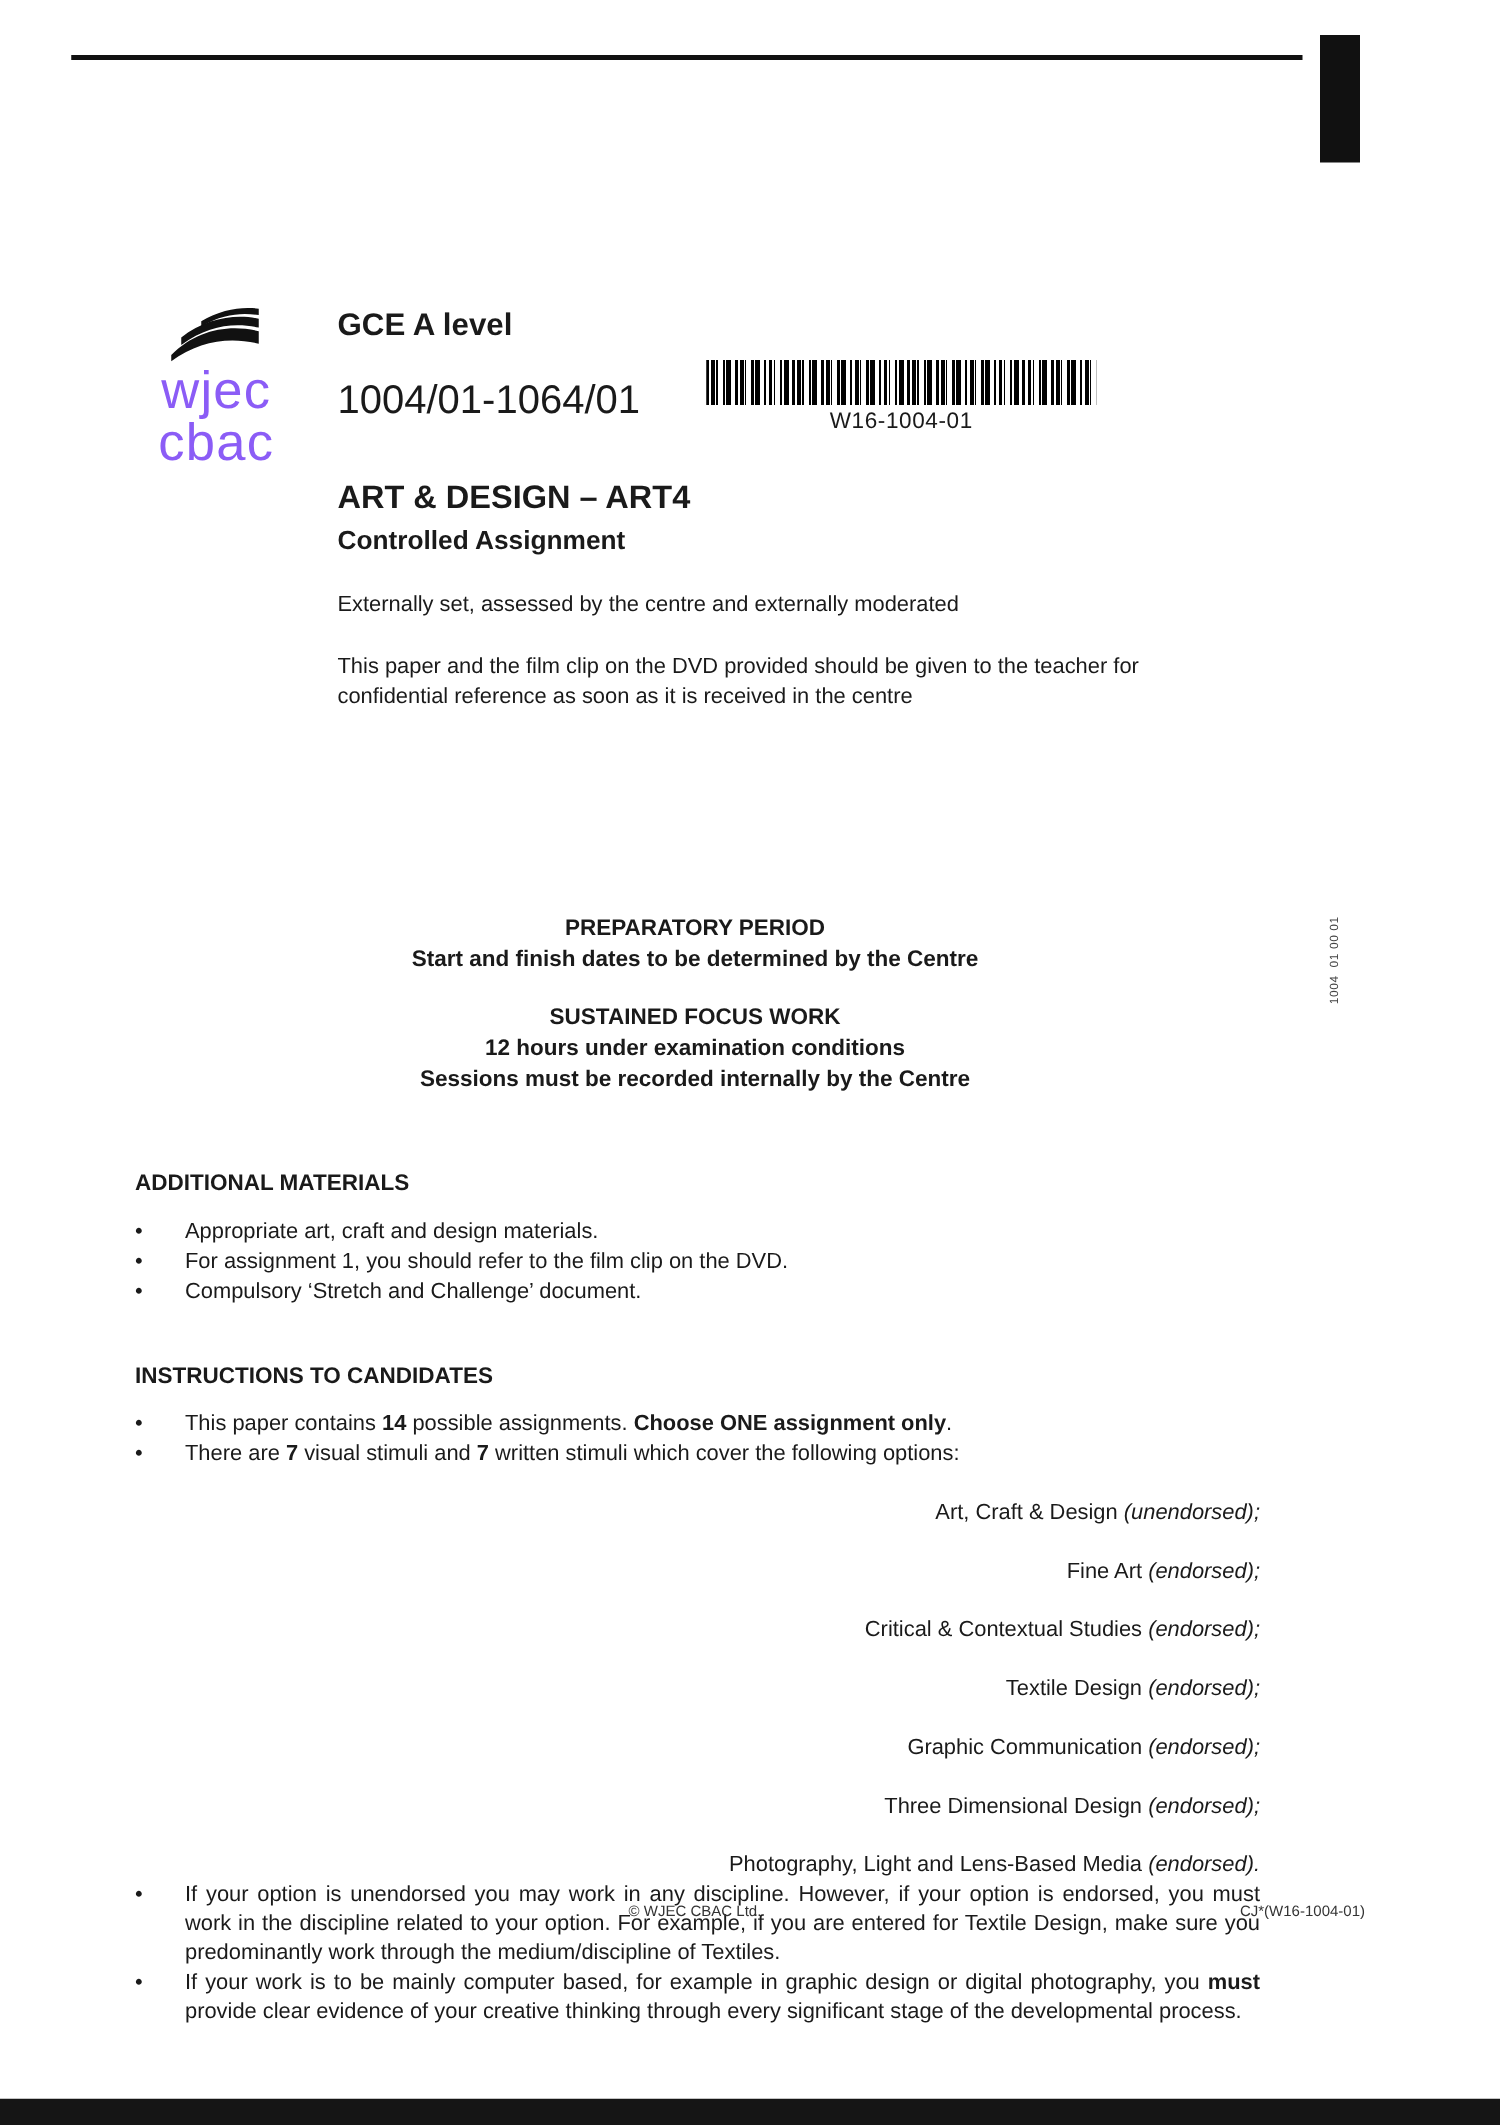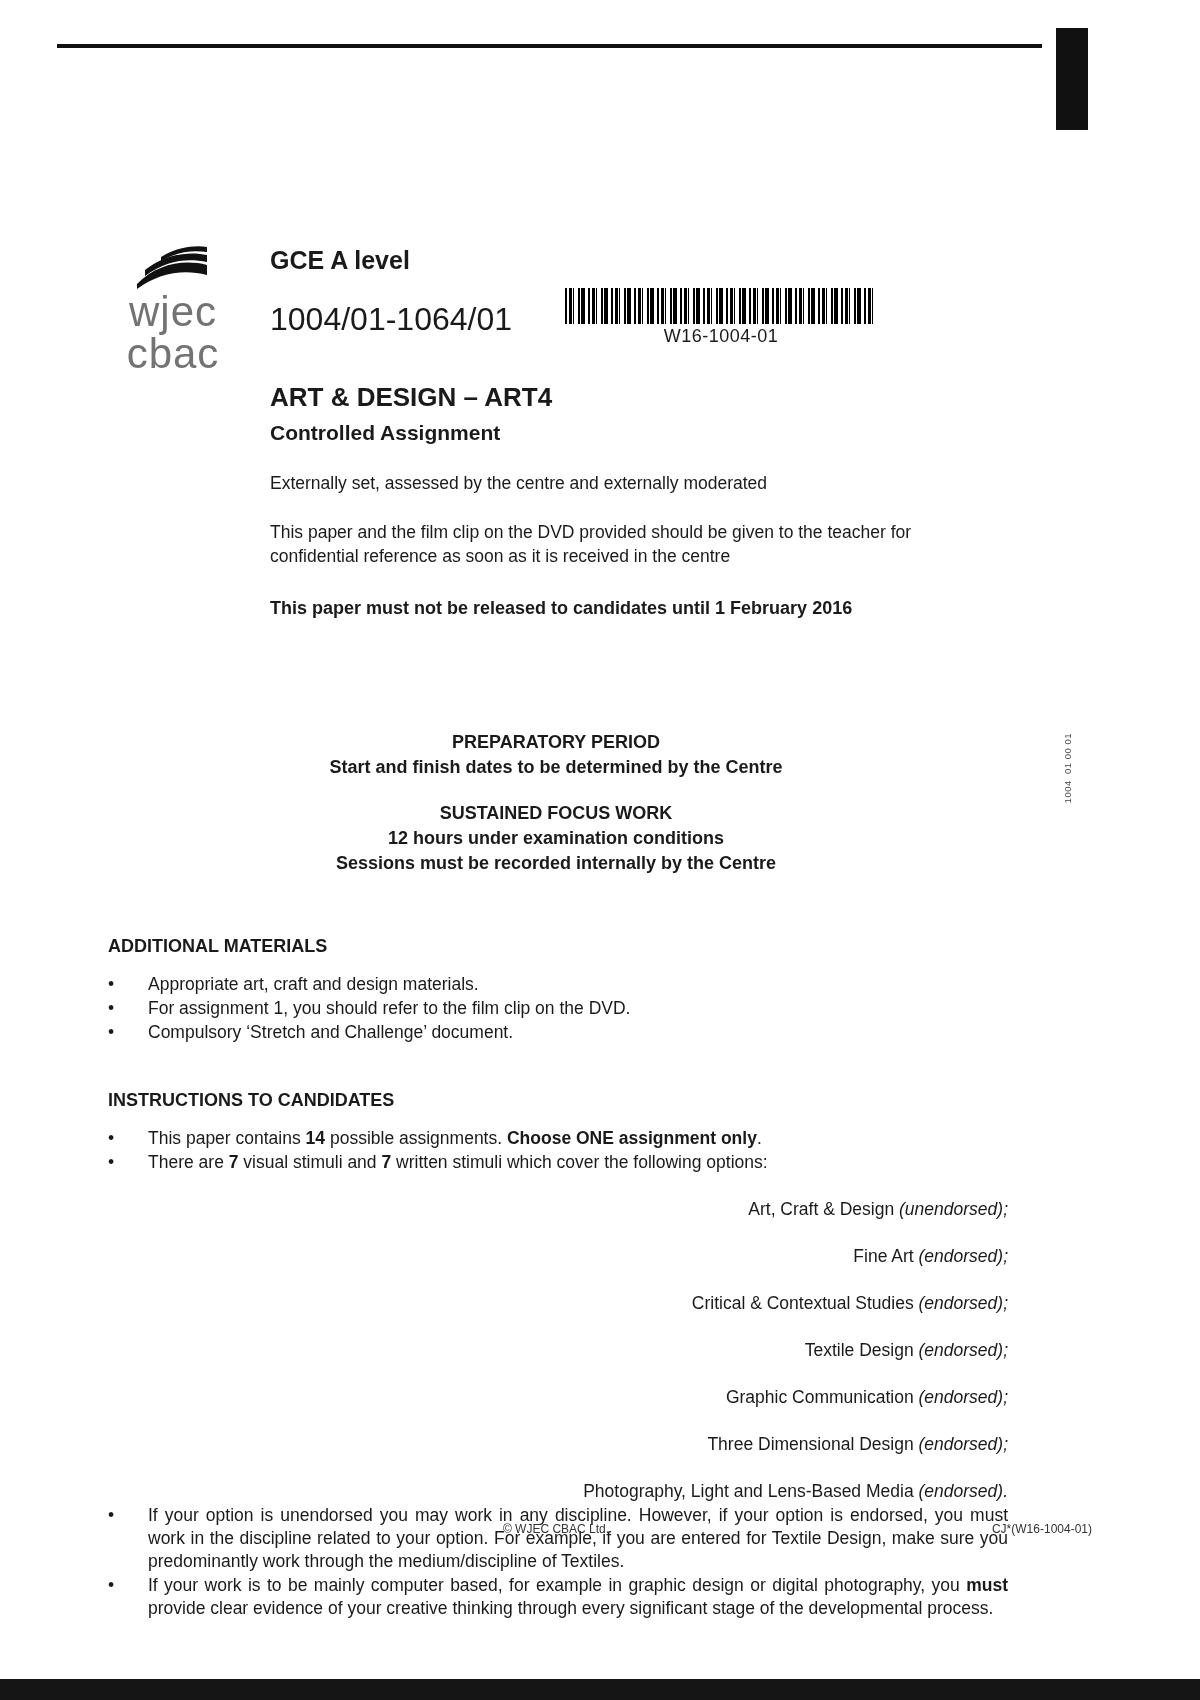--- a/index.html
+++ b/index.html
@@ -27,21 +27,21 @@
     width: 32px; height: 102px;
     background: #111;
   }
 
   
   .logo {
     position: absolute;
     left: 108px; top: 246px;
     width: 130px;
     text-align: center;
-    color: #737373;
+    color: #8b5cf6;
   }
   .logo-icon { display: block; margin: 0 auto 2px auto; width: 84px; height: 44px; }
   .logo-line1 { font-size: 42px; font-weight: normal; letter-spacing: 1px; line-height: 40px; }
   .logo-line2 { font-size: 42px; font-weight: normal; letter-spacing: 1px; line-height: 44px; }
 
   
   .header-text { position: absolute; left: 270px; top: 246px; width: 700px; }
   .qualification { font-size: 25px; font-weight: bold; }
   .paper-code { font-size: 32px; margin-top: 26px; }
   .paper-title { font-size: 26px; font-weight: bold; margin-top: 44px; }
@@ -138,21 +138,20 @@
     <div class="barcode-label">W16-1004-01</div>
   </div>
 
   <div class="header-text">
     <div class="qualification">GCE A level</div>
     <div class="paper-code">1004/01-1064/01</div>
     <div class="paper-title">ART &amp; DESIGN – ART4</div>
     <div class="paper-subtitle">Controlled Assignment</div>
     <div class="assessment-line">Externally set, assessed by the centre and externally moderated</div>
     <div class="confidential-line">This paper and the film clip on the DVD provided should be given to the teacher for confidential reference as soon as it is received in the centre</div>
-    <div class="release-line">This paper must not be released to candidates until 1 February 2016</div>
   </div>
 
   <div class="exam-info">
     <div>PREPARATORY PERIOD</div>
     <div>Start and finish dates to be determined by the Centre</div>
     <div class="group-gap"></div>
     <div>SUSTAINED FOCUS WORK</div>
     <div>12 hours under examination conditions</div>
     <div>Sessions must be recorded internally by the Centre</div>
   </div>

